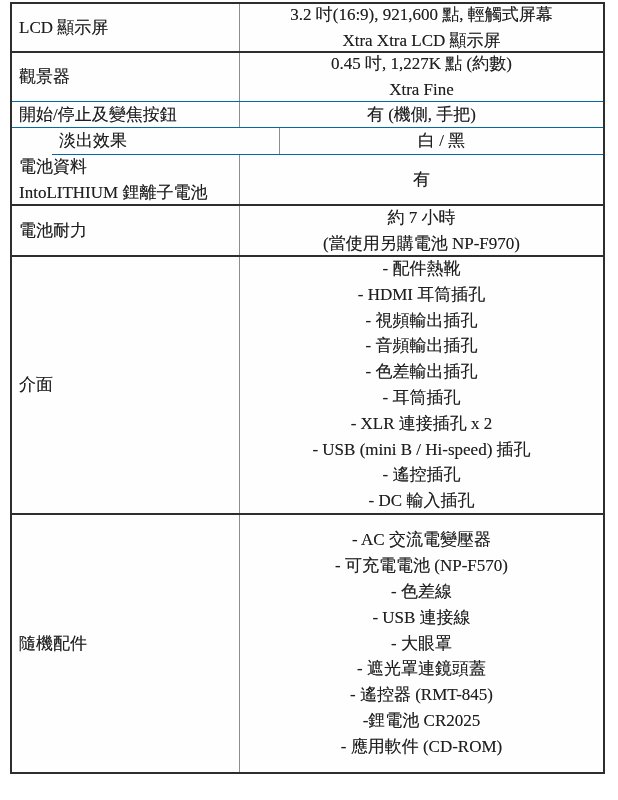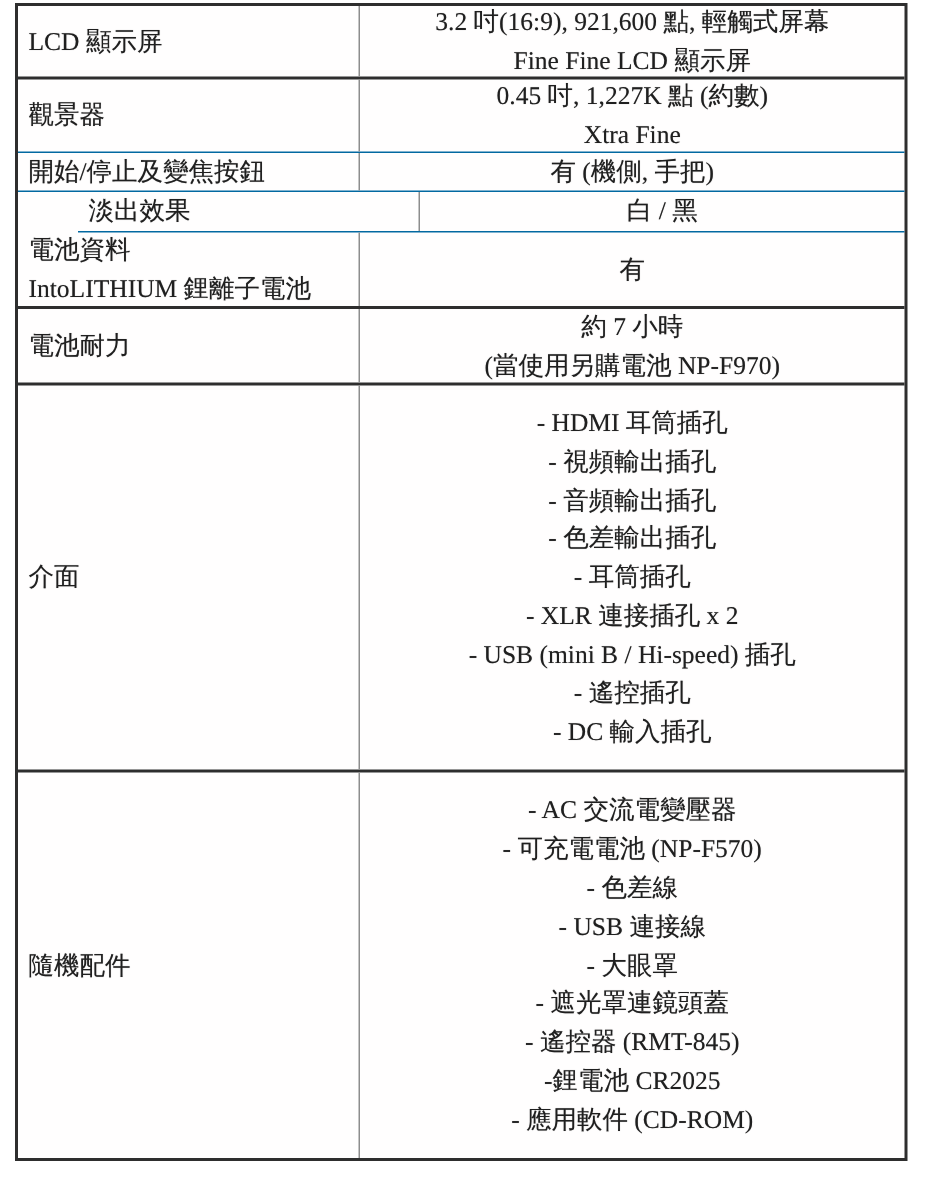--- a/index.html
+++ b/index.html
@@ -78,21 +78,21 @@
 
 <div class="page">
   <div class="spec-table">
 
     <div class="row sep-dark h50">
       <div class="label-cell">
         <span class="line">LCD 顯示屏</span>
       </div>
       <div class="value-cell">
         <span class="line">3.2 吋(16:9), 921,600 點, 輕觸式屏幕</span>
-        <span class="line">Fine Fine LCD 顯示屏</span>
+        <span class="line">Xtra Xtra LCD 顯示屏</span>
       </div>
     </div>
 
     <div class="row sep-light h50b">
       <div class="label-cell">
         <span class="line">觀景器</span>
       </div>
       <div class="value-cell">
         <span class="line">0.45 吋, 1,227K 點 (約數)</span>
         <span class="line">Xtra Fine</span>
@@ -135,20 +135,21 @@
         <span class="line">約 7 小時</span>
         <span class="line">(當使用另購電池 NP-F970)</span>
       </div>
     </div>
 
     <div class="row sep-dark h259">
       <div class="label-cell">
         <span class="line">介面</span>
       </div>
       <div class="value-cell">
+        <span class="line">- 配件熱靴</span>
         <span class="line">- HDMI 耳筒插孔</span>
         <span class="line">- 視頻輸出插孔</span>
         <span class="line">- 音頻輸出插孔</span>
         <span class="line">- 色差輸出插孔</span>
         <span class="line">- 耳筒插孔</span>
         <span class="line">- XLR 連接插孔 x 2</span>
         <span class="line">- USB (mini B / Hi-speed) 插孔</span>
         <span class="line">- 遙控插孔</span>
         <span class="line">- DC 輸入插孔</span>
       </div>

